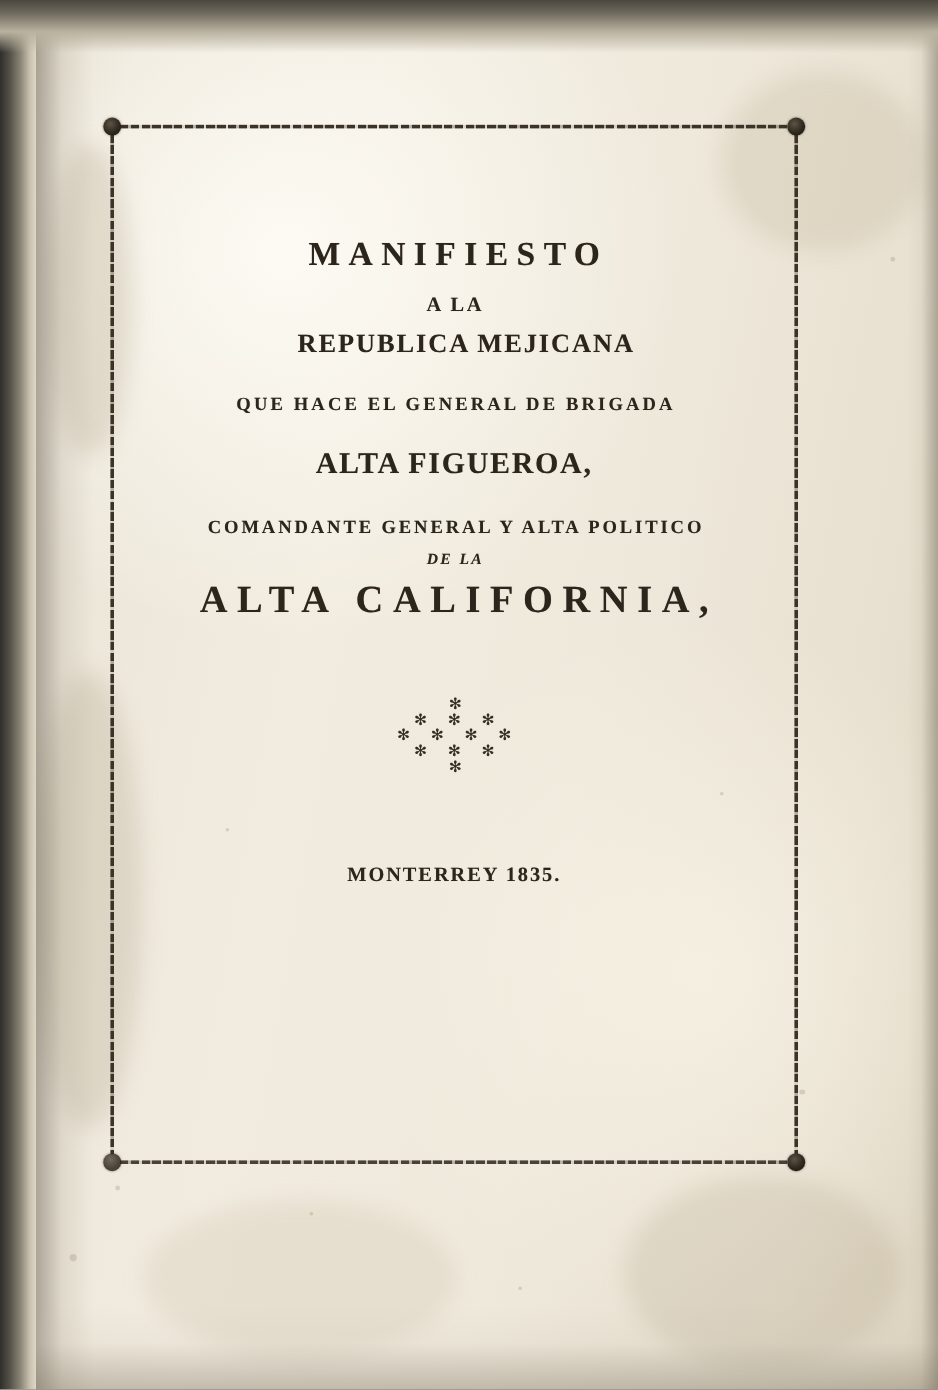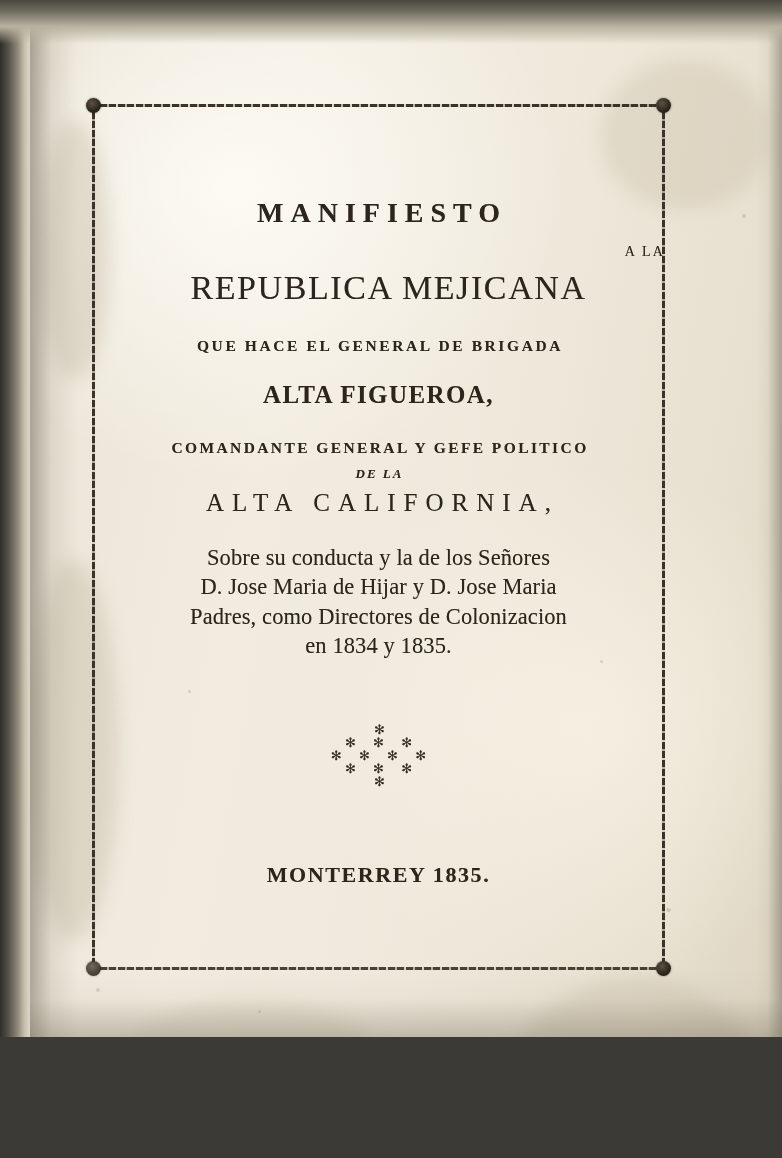--- a/index.html
+++ b/index.html
@@ -10,21 +10,21 @@
   body {
     width: 782px;
     height: 1158px;
     overflow: hidden;
     font-family: "Liberation Serif", serif;
   }
 
   #page {
     position: relative;
     width: 782px;
-    height: 1037px;
+    height: 1158px;
     background: #e9e3d5;
     background-image:
       radial-gradient(ellipse 60% 40% at 30% 18%, rgba(255,253,247,0.85), rgba(255,253,247,0) 70%),
       radial-gradient(ellipse 50% 35% at 75% 70%, rgba(249,244,231,0.7), rgba(249,244,231,0) 72%),
       linear-gradient(100deg, #ded6c3 0%, #ece6d9 12%, #f2ece0 35%, #efe9dc 60%, #e7e0d0 85%, #ddd4c0 100%);
     overflow: hidden;
   }
 
   
   .gutter {
@@ -129,31 +129,30 @@
 
   .l-manifiesto {
     margin-top: 93px;
     font-size: 28px;
     letter-spacing: 7px;
     font-weight: 700;
     text-indent: 7px;
   }
   .l-ala {
     margin-top: 15px;
-    font-size: 14px;
+    font-size: 17px;
     letter-spacing: 2.2px;
-    font-weight: 400;
+    font-weight: 700;
     text-indent: 2px;
-    text-align: right;
   }
   .l-republica {
     margin-top: 9px;
-    font-size: 34px;
+    font-size: 22px;
     letter-spacing: 1.6px;
-    font-weight: 400;
+    font-weight: 700;
     padding-left: 20px;
   }
   .l-quehace {
     margin-top: 30px;
     font-size: 15.5px;
     letter-spacing: 2.6px;
     font-weight: 700;
     text-indent: 3px;
   }
   .l-figueroa {
@@ -172,23 +171,23 @@
   .l-dela {
     margin-top: 9px;
     font-size: 13px;
     letter-spacing: 2px;
     font-weight: 700;
     text-indent: 2px;
     font-style: italic;
   }
   .l-alta {
     margin-top: 7px;
-    font-size: 25px;
+    font-size: 32px;
     letter-spacing: 8px;
-    font-weight: 400;
+    font-weight: 700;
     text-indent: 8px;
   }
   .l-sub {
     margin-top: 26px;
     font-size: 22.5px;
     line-height: 1.31;
     letter-spacing: 0.1px;
     font-weight: 400;
   }
   .l-sub div { white-space: nowrap; }
@@ -198,21 +197,21 @@
     color: #332c22;
     font-size: 13px;
     line-height: 13px;
     letter-spacing: 7px;
   }
   .ornament div { text-indent: 7px; }
   .orn-1 { margin-left: 2px; }
 
   .l-monterrey {
     margin-top: 74px;
-    font-size: 22px;
+    font-size: 17px;
     letter-spacing: 1.6px;
     font-weight: 700;
   }
   .l-imprenta {
     margin-top: 28px;
     font-size: 17px;
     letter-spacing: 1.4px;
     font-weight: 700;
   }
 
@@ -256,30 +255,24 @@
     <div class="corner br"></div>
   </div>
 
   <div class="content">
 
     <div class="l-manifiesto">MANIFIESTO</div>
     <div class="l-ala">A LA</div>
     <div class="l-republica">REPUBLICA MEJICANA</div>
     <div class="l-quehace">QUE HACE EL GENERAL DE BRIGADA</div>
     <div class="l-figueroa">ALTA FIGUEROA,</div>
-    <div class="l-comandante">COMANDANTE GENERAL Y GEFE POLITICO</div>
+    <div class="l-comandante">COMANDANTE GENERAL Y ALTA POLITICO</div>
     <div class="l-dela">DE LA</div>
     <div class="l-alta">ALTA CALIFORNIA,</div>
 
-    <div class="l-sub">
-      <div>Sobre su conducta y la de los Señores</div>
-      <div>D. Jose Maria de Hijar y D. Jose Maria</div>
-      <div>Padres, como Directores de Colonizacion</div>
-      <div>en 1834 y 1835.</div>
-    </div>
 
     <div class="ornament">
       <div class="orn-1">✻</div>
       <div>✻ ✻ ✻</div>
       <div>✻ ✻ ✻ ✻</div>
       <div>✻ ✻ ✻</div>
       <div class="orn-1">✻</div>
     </div>
 
     <div class="l-monterrey">MONTERREY 1835.</div>

